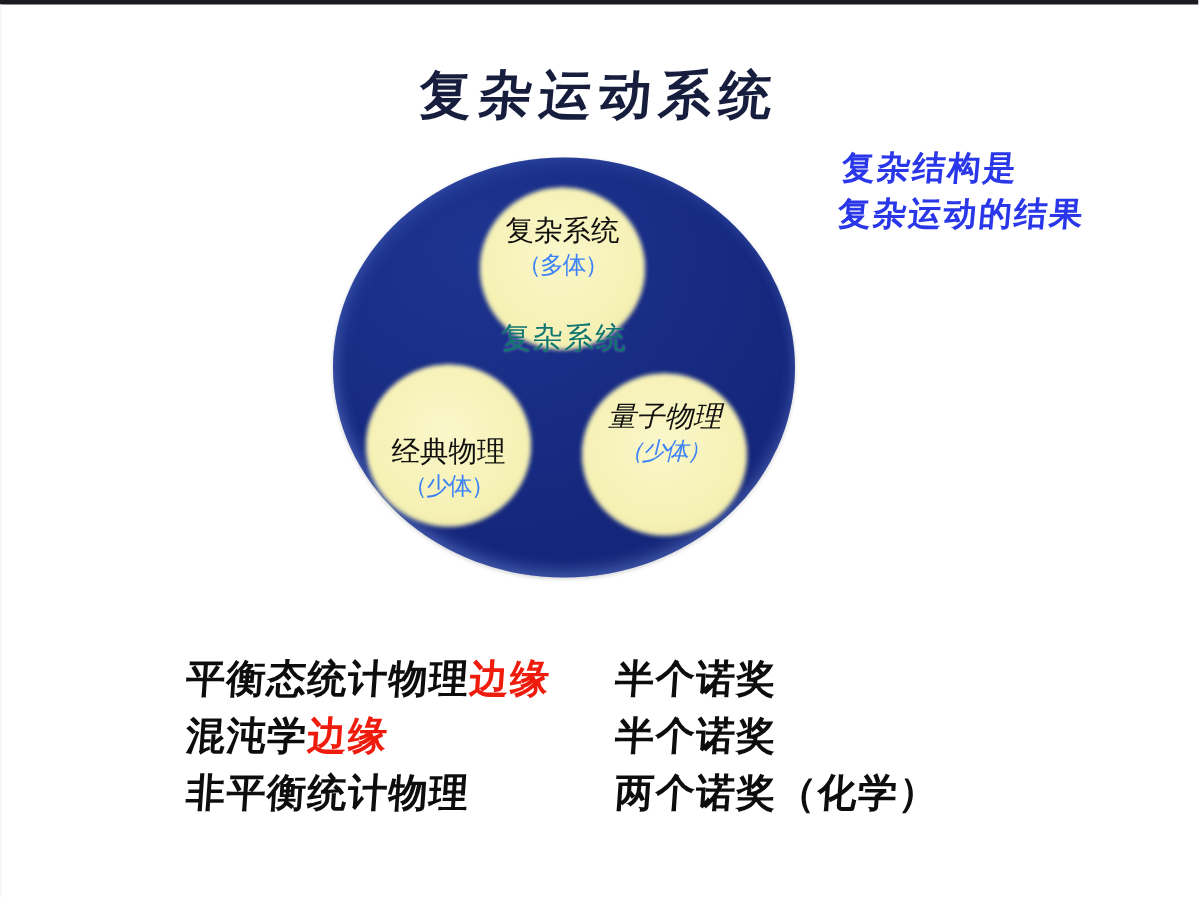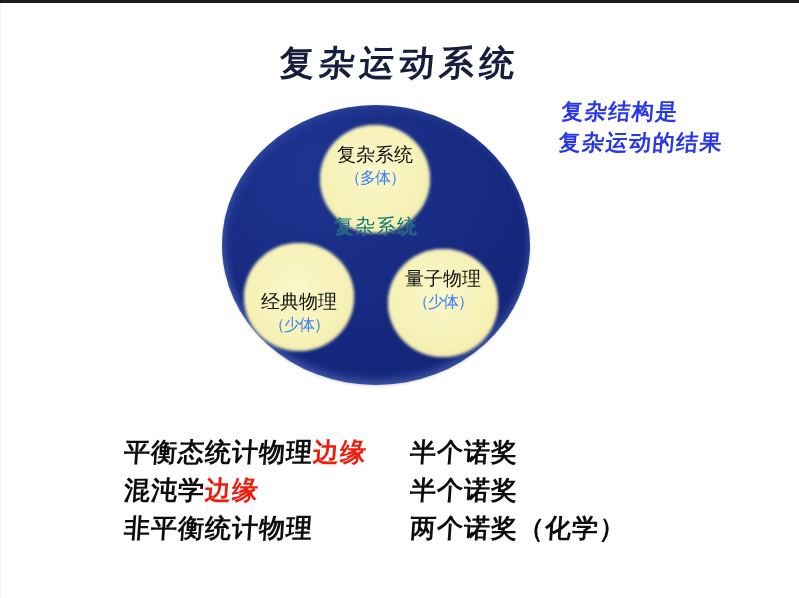--- a/index.html
+++ b/index.html
@@ -132,21 +132,21 @@
   .lobe-label .t2 {
     display: block;
     font-size: 16px;
     line-height: 21px;
     color: #3b82f6;
     letter-spacing: -1px;
   }
 
   .label-top   { left: 90px;  top: 40px; }
   .label-left  { left: 14px;  top: 158px; margin-top: 29px; }
-  .label-right { left: 158px; top: 164px; }
+  .label-right { left: 158px; top: 164px; font-style: italic; }
 
   .center-label {
     position: absolute;
     left: 91px;
     top: 110px;
     width: 130px;
     text-align: center;
     font-size: 20px;
     line-height: 26px;
     color: #0f766e;

